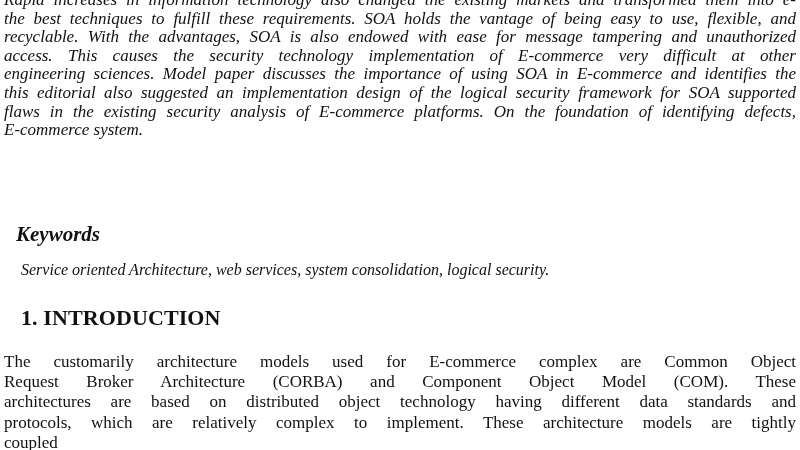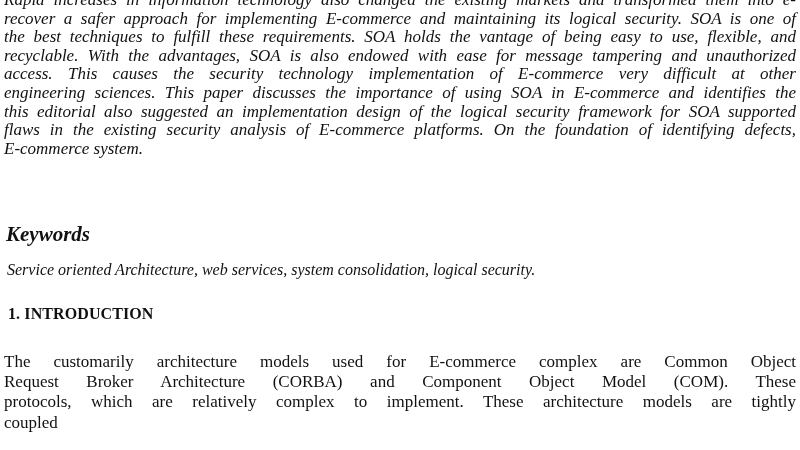--- a/index.html
+++ b/index.html
@@ -36,41 +36,41 @@
     display: block;
     text-align: justify;
     text-align-last: justify;
     white-space: nowrap;
   }
   .abstract .ln.last {
     text-align-last: left;
   }
   .kw-heading {
     position: absolute;
-    left: 6px;
+    left: 16px;
     top: 222px;
     font-size: 21px;
     font-weight: bold;
     font-style: italic;
     margin: 0;
   }
   .kw-text {
     position: absolute;
-    left: 7px;
+    left: 21px;
     top: 261px;
     font-size: 16px;
     font-style: italic;
     margin: 0;
     white-space: nowrap;
   }
   .intro-heading {
     position: absolute;
-    left: 8px;
+    left: 21px;
     top: 305px;
-    font-size: 16px;
+    font-size: 22px;
     font-weight: bold;
     margin: 0;
     letter-spacing: 0.1px;
   }
   .body-text {
     position: absolute;
     left: 4px;
     top: 352px;
     width: 792px;
     font-size: 17px;
@@ -83,35 +83,35 @@
     white-space: nowrap;
   }
 </style>
 </head>
 <body>
 
 <div class="page">
 
   <div class="abstract">
     <span class="ln">Rapid increases in information technology also changed the existing markets and transformed them into e-</span>
-    <span class="ln">recover a safer approach for implementing E-commerce and maintaining its logical security. SOA is one of</span>
     <span class="ln">the best techniques to fulfill these requirements. SOA holds the vantage of being easy to use, flexible, and</span>
     <span class="ln">recyclable. With the advantages, SOA is also endowed with ease for message tampering and unauthorized</span>
     <span class="ln">access. This causes the security technology implementation of E-commerce very difficult at other</span>
-    <span class="ln">engineering sciences. This paper discusses the importance of using SOA in E-commerce and identifies the</span>
+    <span class="ln">engineering sciences. Model paper discusses the importance of using SOA in E-commerce and identifies the</span>
     <span class="ln">this editorial also suggested an implementation design of the logical security framework for SOA supported</span>
     <span class="ln">flaws in the existing security analysis of E-commerce platforms. On the foundation of identifying defects,</span>
     <span class="ln last">E-commerce system.</span>
   </div>
 
   <h3 class="kw-heading">Keywords</h3>
   <p class="kw-text">Service oriented Architecture, web services, system consolidation, logical security.</p>
 
   <h2 class="intro-heading">1. INTRODUCTION</h2>
 
   <div class="body-text">
     <span class="ln">The customarily architecture models used for E-commerce complex are Common Object</span>
     <span class="ln">Request Broker Architecture (CORBA) and Component Object Model (COM). These</span>
+    <span class="ln">architectures are based on distributed object technology having different data standards and</span>
     <span class="ln">protocols, which are relatively complex to implement. These architecture models are tightly</span>
     <span class="ln" style="text-align-last:left;">coupled</span>
   </div>
 
 </div>
 
 </body></html>

